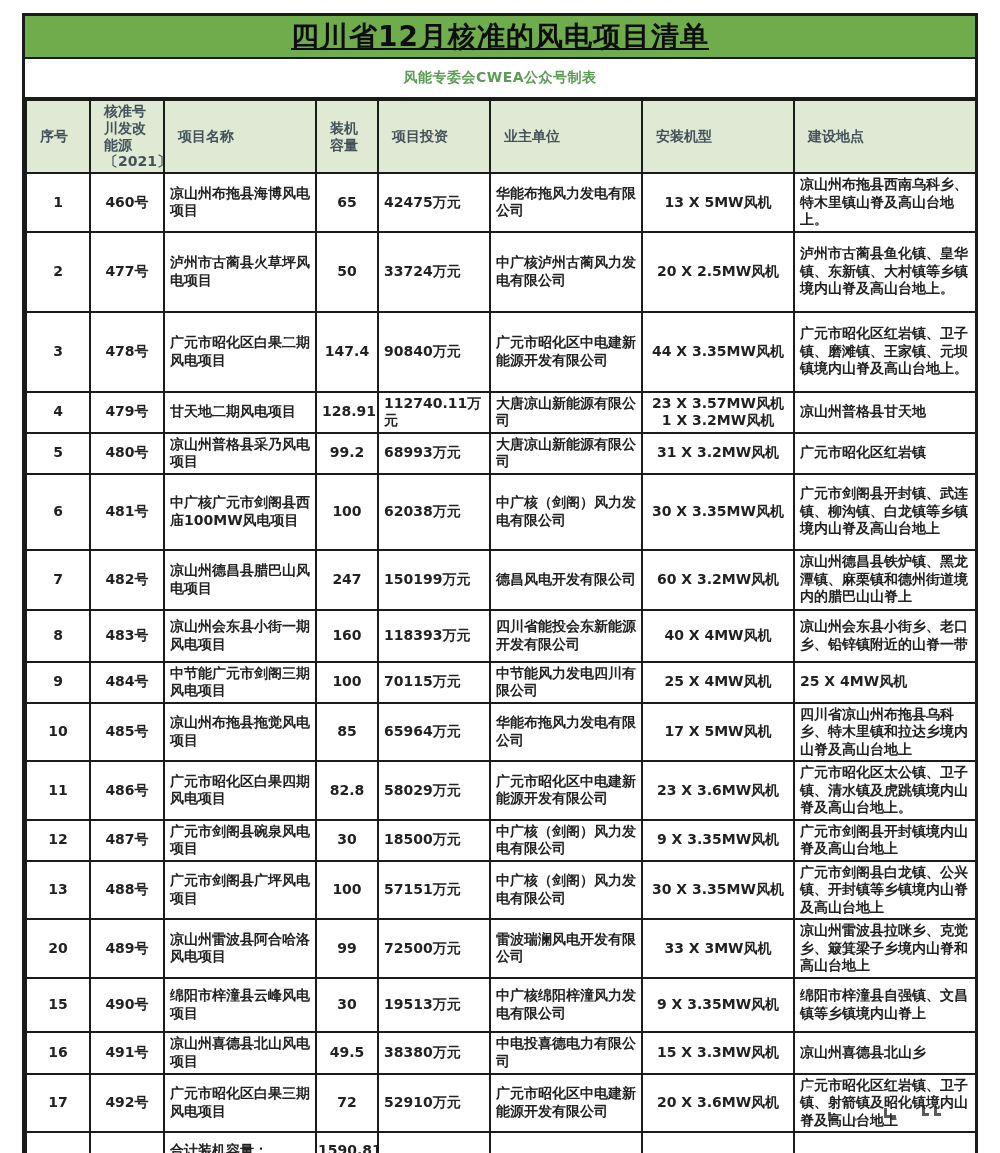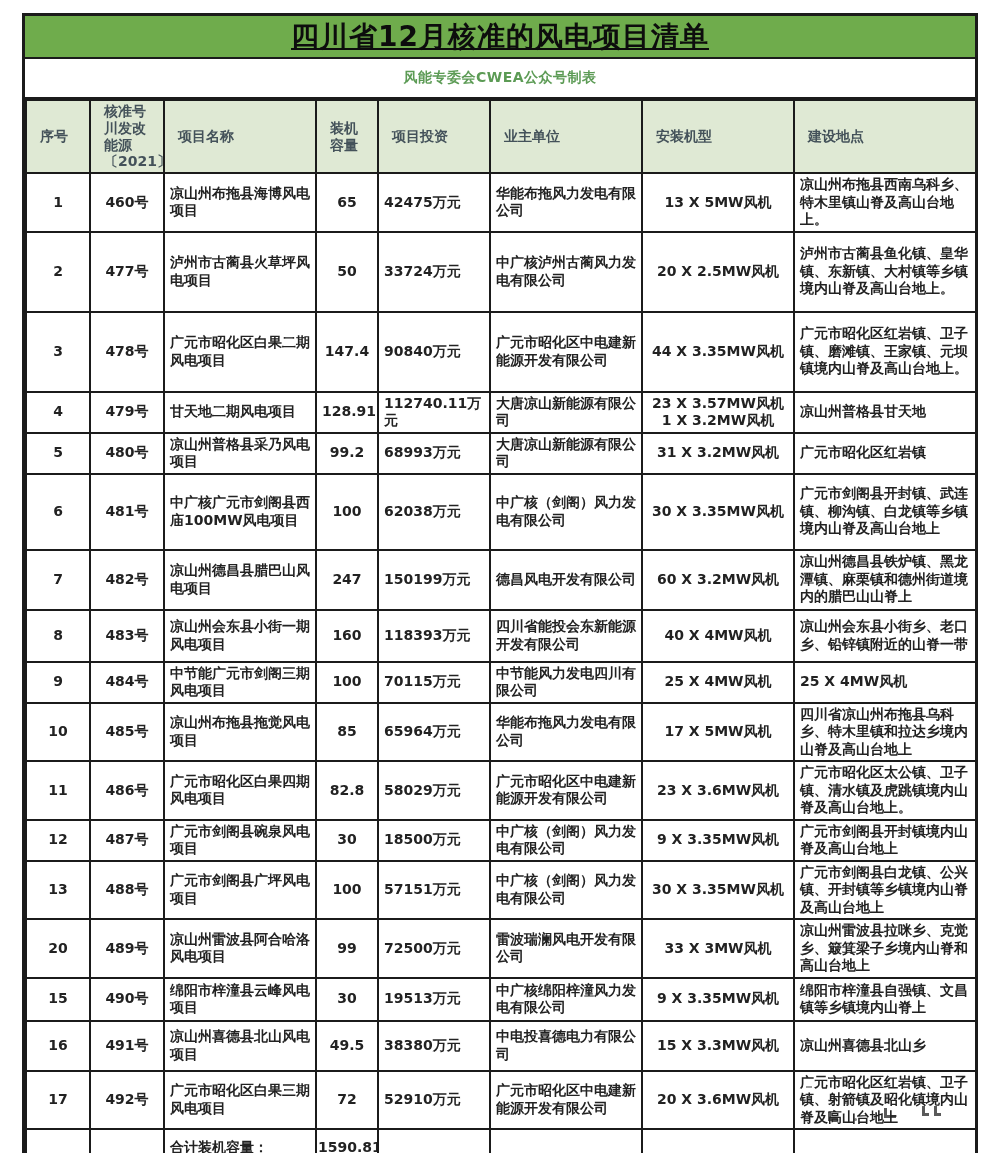--- a/index.html
+++ b/index.html
@@ -288,32 +288,32 @@
     <td class="c0">20</td>
     <td class="c1">489号</td>
     <td class="c2">凉山州雷波县阿合哈洛风电项目</td>
     <td class="c3">99</td>
     <td class="c4">72500万元</td>
     <td class="c5">雷波瑞澜风电开发有限公司</td>
     <td class="c6">33 X 3MW风机</td>
     <td class="c7">凉山州雷波县拉咪乡、克觉乡、簸箕梁子乡境内山脊和高山台地上</td>
   </tr>
 
-  <tr style="height: 43px;">
+  <tr style="height: 54px;">
     <td class="c0">15</td>
     <td class="c1">490号</td>
     <td class="c2">绵阳市梓潼县云峰风电项目</td>
     <td class="c3">30</td>
     <td class="c4">19513万元</td>
     <td class="c5">中广核绵阳梓潼风力发电有限公司</td>
     <td class="c6">9 X 3.35MW风机</td>
     <td class="c7">绵阳市梓潼县自强镇、文昌镇等乡镇境内山脊上</td>
   </tr>
 
-  <tr style="height: 50px; margin-top: 16px;">
+  <tr style="height: 42px; margin-top: 16px;">
     <td class="c0">16</td>
     <td class="c1">491号</td>
     <td class="c2">凉山州喜德县北山风电项目</td>
     <td class="c3">49.5</td>
     <td class="c4">38380万元</td>
     <td class="c5">中电投喜德电力有限公司</td>
     <td class="c6">15 X 3.3MW风机</td>
     <td class="c7">凉山州喜德县北山乡</td>
   </tr>
 

